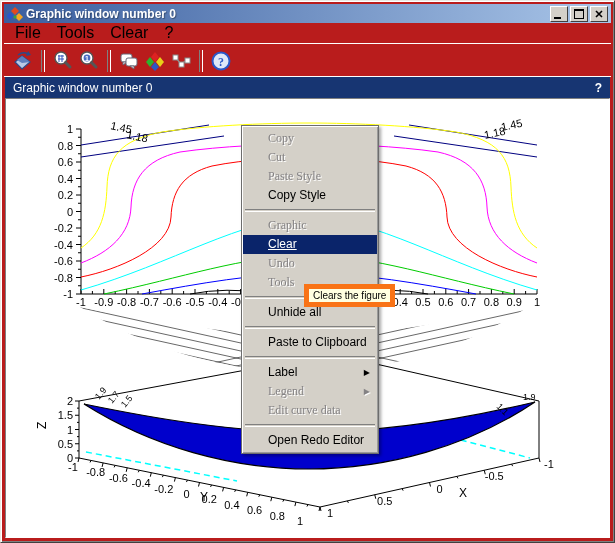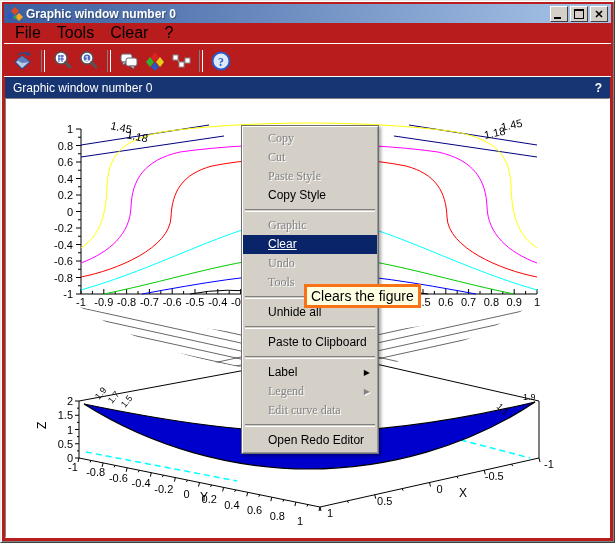--- a/index.html
+++ b/index.html
@@ -44,22 +44,22 @@
   svg text.axl{font-family:"Liberation Sans",sans-serif;font-size:12px;fill:#000;}
   .ctxmenu{position:absolute;left:240px;top:124px;width:134px;background:#d4d0c8;
            border:1px solid #6d6d6d;padding:3px 1px;z-index:5;
            box-shadow:inset 1px 1px 0 #fff, inset -1px -1px 0 #9a9a9a, 2px 2px 3px rgba(0,0,0,.35);
            font-size:12px;color:#000;}
   .menu-item{height:19px;line-height:19px;padding-left:25px;position:relative;white-space:nowrap;}
   .menu-item.disabled{color:#848284;text-shadow:1px 1px 0 #fff;font-family:Liberation Serif, serif;}
   .menu-item.highlighted{background:#0a246a;color:#fff;text-shadow:none;text-decoration:underline;}
   .menu-item .sub{position:absolute;right:7px;top:0;font-size:8px;}
   .menu-sep{height:1px;border-top:1px solid #808080;border-bottom:1px solid #fff;margin:4px 2px;}
-  .tooltip{position:absolute;left:303px;top:283px;background:#ffffe1;border:3px solid #f97316;
-           font-size:14px;color:#000;padding:1px 4px;z-index:8;white-space:nowrap;}
+  .tooltip{position:absolute;left:303px;top:283px;background:#ffffe1;border:5px solid #f97316;
+           font-size:10px;color:#000;padding:1px 4px;z-index:8;white-space:nowrap;}
 </style>
 </head>
 <body>
 
 <div class="window">
 
   <div class="titlebar">
     <svg class="app-icon" viewBox="0 0 16 16">
       <polygon points="8,1 12,5 8,9 4,5" fill="#e04a20"></polygon>
       <polygon points="3,6 7,10 3,14 -1,10" fill="#2a57c6"></polygon>

